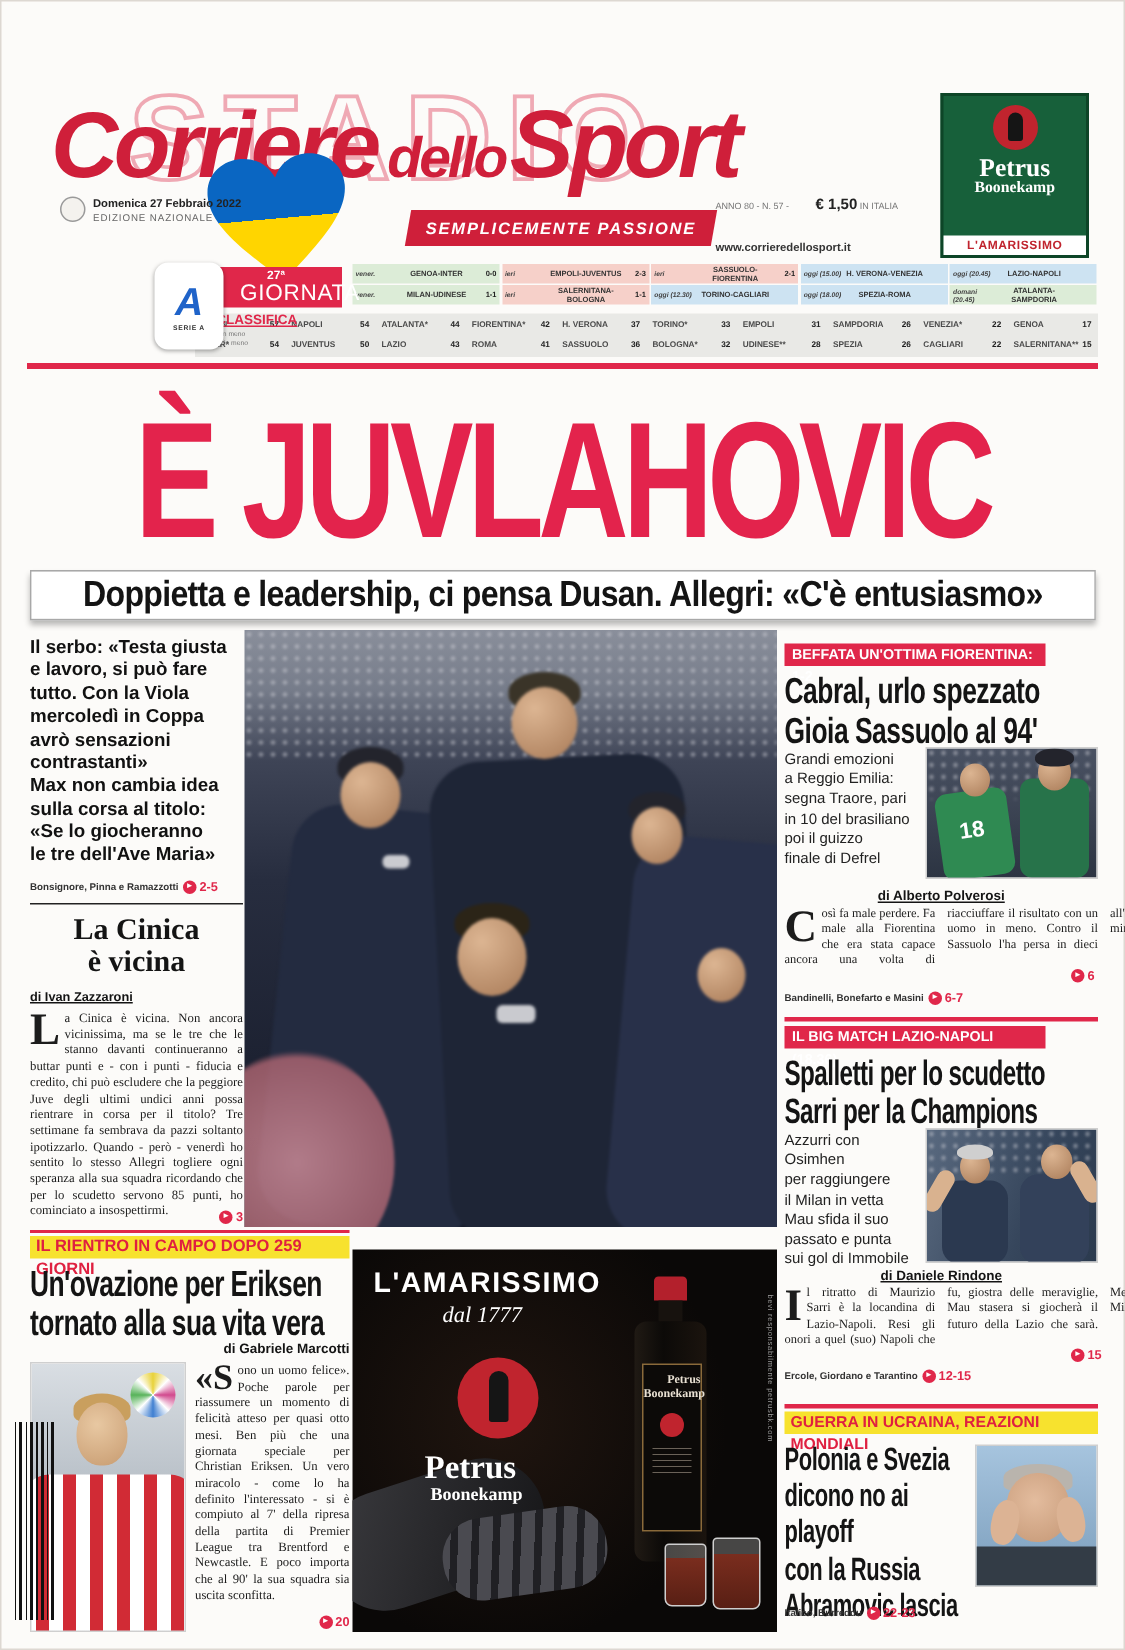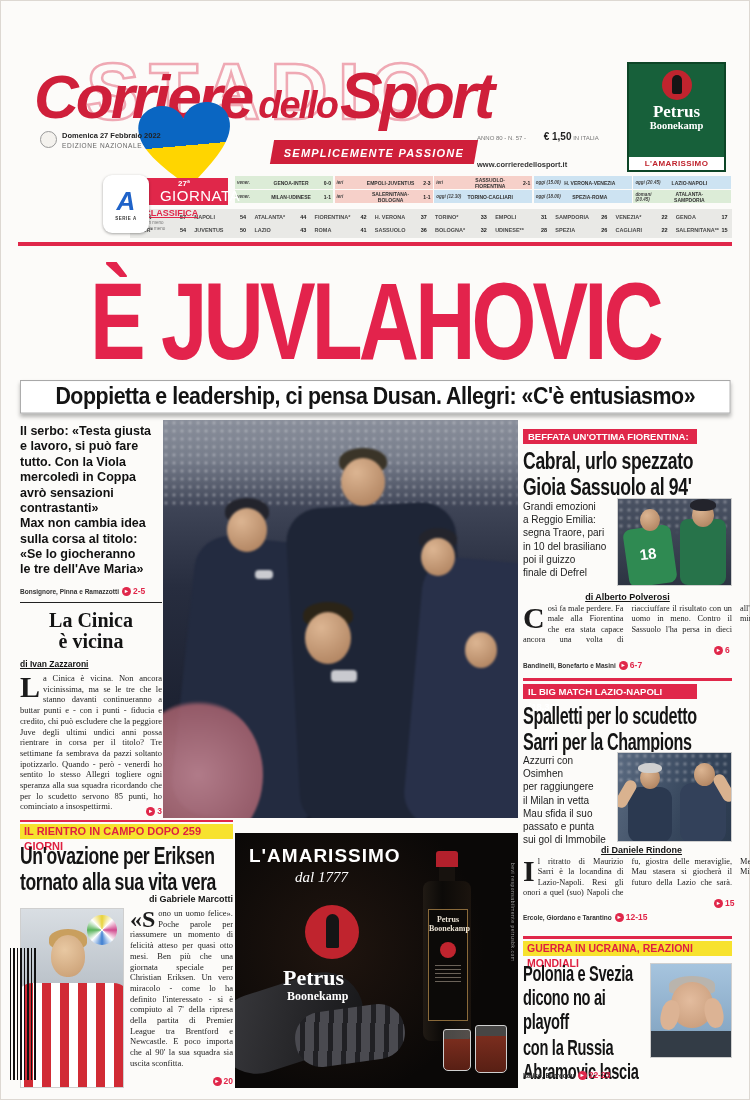--- a/index.html
+++ b/index.html
@@ -132,21 +132,21 @@
   .twocol{column-count:2;column-gap:8px;}
   .fio-body{left:523px;top:604px;width:209px;height:52px;font-size:8.3px;}
   .fio-badge{left:714px;top:645px;}
   .rfooter{font-size:6.5px;font-weight:bold;color:#333;display:flex;align-items:center;gap:3px;}
   .fio-footer{left:523px;top:660px;width:209px;}
   .hr-red-r1{left:523px;top:678px;width:209px;height:3px;}
   .laz-kick{left:523px;top:684px;}
   .laz-head{left:523px;top:703px;width:272px;font-size:21px;font-weight:bold;line-height:1.1;
             letter-spacing:-.5px;transform:scale(.77,1.12);transform-origin:top left;}
   .laz-lead{left:523px;top:754px;width:92px;}
-  .laz-byline{left:537px;top:845px;}
+  .laz-byline{left:523px;top:845px;}
   .laz-body{left:523px;top:857px;width:209px;height:52px;font-size:8.3px;}
   .laz-badge{left:714px;top:898px;}
   .laz-footer{left:523px;top:912px;width:209px;}
   .hr-red-r2{left:523px;top:936px;width:209px;height:3px;}
   .ukr-banner{left:523px;top:941px;width:209px;height:15px;font-size:10.5px;line-height:15px;padding-left:4px;box-sizing:border-box;}
   .ukr-head{left:523px;top:961px;width:172px;font-size:19.5px;font-weight:bold;line-height:1.14;
             letter-spacing:-.4px;transform:scale(.75,1.1);transform-origin:top left;}
   .ukr-footer{left:523px;top:1070px;width:209px;}
 
   
@@ -158,21 +158,21 @@
   .ad-brand1{position:absolute;left:48px;top:132px;font-family:"Liberation Serif",serif;font-weight:bold;font-size:22px;}
   .ad-brand2{position:absolute;left:52px;top:156px;font-family:"Liberation Serif",serif;font-weight:bold;font-size:12px;}
   .gaunt1{position:absolute;left:-20px;top:150px;width:150px;height:80px;background:linear-gradient(120deg,#3c3c40,#151517);border-radius:40px;transform:rotate(-18deg);}
   .gaunt2{position:absolute;left:60px;top:175px;width:110px;height:55px;background:linear-gradient(120deg,#46464c,#1a1a1d);border-radius:26px;transform:rotate(-8deg);
           background-image:repeating-linear-gradient(100deg,#4a4a50 0 9px,#202024 9px 14px);}
   .bottle{position:absolute;left:188px;top:18px;width:48px;height:190px;}
   .cap{width:22px;height:16px;background:#b3202c;margin:0 auto;border-radius:3px 3px 0 0;}
   .neck{width:16px;height:14px;background:#17120e;margin:0 auto;}
   .bbody{width:48px;height:160px;background:linear-gradient(90deg,#201a14,#0c0a08 40%,#1b140e);border-radius:8px;position:relative;}
   .blabel{position:absolute;left:5px;top:28px;width:38px;height:110px;border:1px solid #8a6a3a;background:#0c0a08;text-align:center;}
-  .blabel .lb1{font-family:"Liberation Serif",serif;font-weight:bold;font-size:8px;color:#e8e0d2;margin-top:6px;line-height:1.1;}
+  .blabel .lb1{font-family:"Liberation Serif",serif;font-weight:bold;font-size:8px;color:#e8e0d2;margin-top:6px;line-height:1.1;text-align:right;}
   .bl-circle{width:16px;height:16px;border-radius:50%;background:#c0242e;margin:8px auto 0;}
   .bl-lines{margin:6px auto 0;width:26px;height:18px;background:repeating-linear-gradient(0deg,#6a6258 0 1px,transparent 1px 4px);}
   .glass{position:absolute;width:26px;height:40px;border:1px solid #cfcfcf;border-radius:3px 3px 5px 5px;
          background:linear-gradient(180deg,rgba(255,255,255,.25) 0 22%,#7a2d1e 22%,#581f14);}
   .ad-side{position:absolute;right:2px;top:30px;writing-mode:vertical-rl;font-size:5px;color:#9a9a9a;letter-spacing:.5px;}
 
   
   .barcode{left:10px;top:948px;width:26px;height:132px;
            background:repeating-linear-gradient(90deg,#111 0 1px,transparent 1px 3px,#111 3px 5px,transparent 5px 7px);}
 

